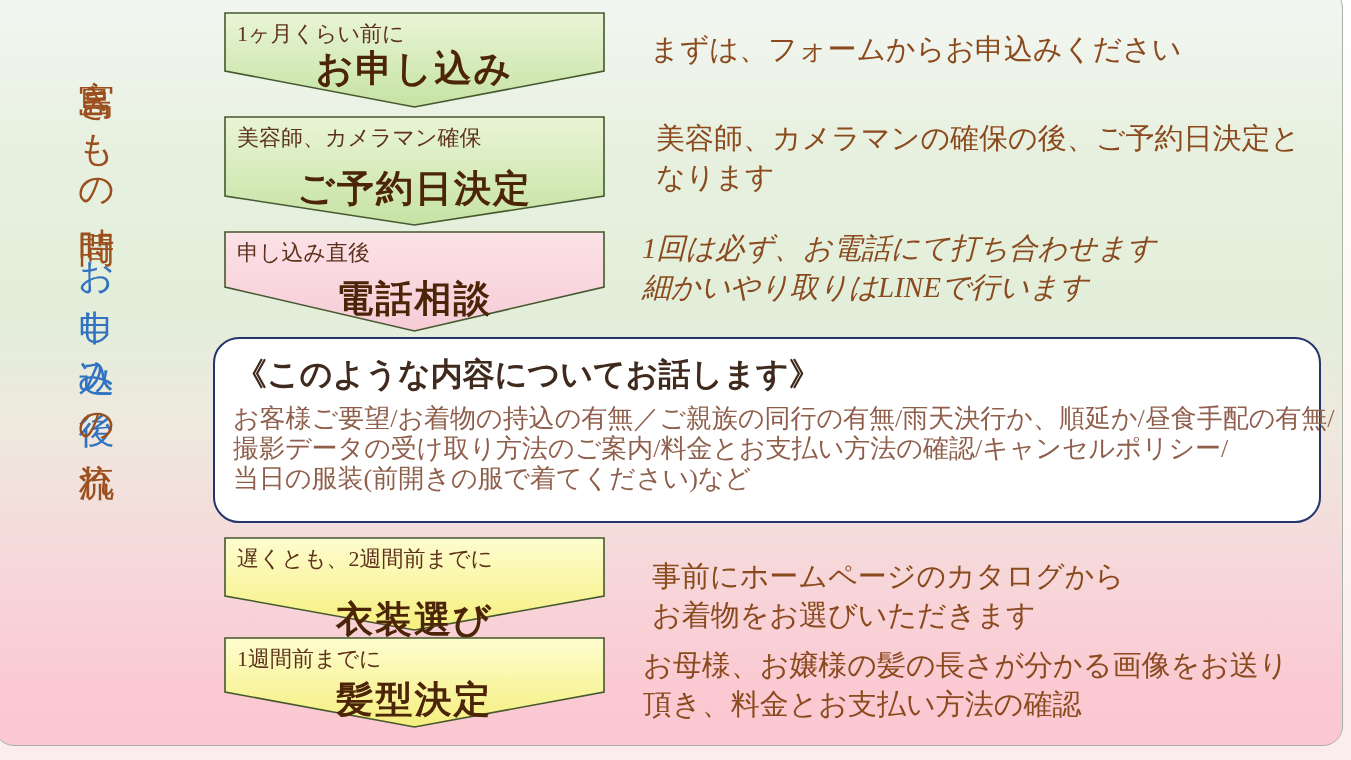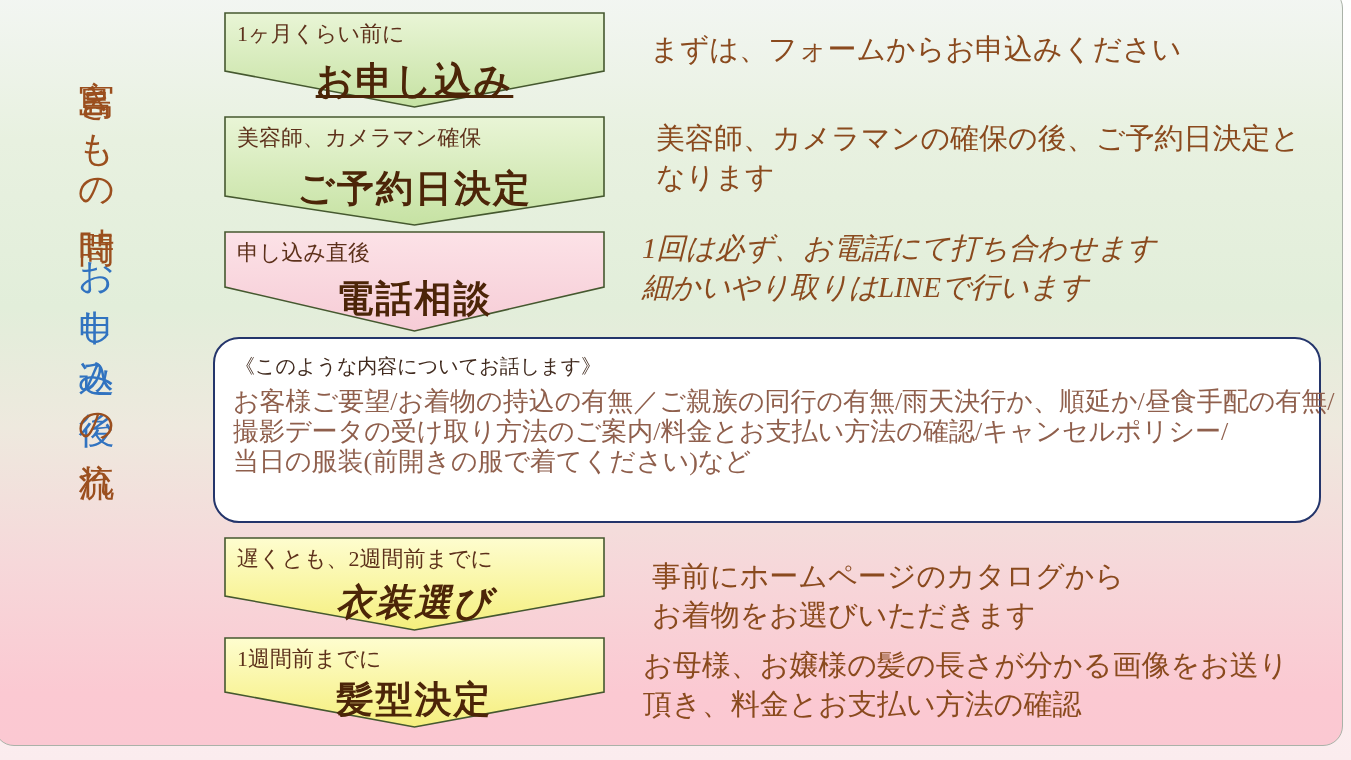--- a/index.html
+++ b/index.html
@@ -54,39 +54,39 @@
     font-weight:700;font-size:37px;
     color:var(--title-text);
     letter-spacing:2px;
     white-space:nowrap;
   }
   .s1{top:23px;height:97px;}
   .s2{top:127px;height:111px;}
   .s3{top:242px;height:102px;}
   .s4{top:548px;height:95px;}
   .s5{top:648px;height:92px;}
-  .s1 .big-title{top:44px;text-decoration:underline;}
+  .s1 .big-title{top:32px;}
   .s2 .big-title{top:48px;}
   .s3 .big-title{top:43px;}
-  .s4 .big-title{top:41px;font-style:italic;}
+  .s4 .big-title{top:58px;}
   .s5 .big-title{top:38px;}
   
   .callout{
     position:absolute;
     left:218px;top:348px;
     width:1108px;height:186px;
     box-sizing:border-box;
     background:#ffffff;
     border:2px solid var(--callout-border);
     border-radius:26px;
     padding:10px 18px 8px 18px;
   }
   .callout-title{
     font-family:"Liberation Sans", sans-serif;
-    font-weight:400;font-size:20px;
+    font-weight:700;font-size:32px;
     color:var(--callout-title-text);
     margin:4px 0 7px 2px;
   }
   .callout-line{
     font-size:26px;line-height:30px;
     color:var(--body-text);
     white-space:nowrap;
   }
   
   .desc{

